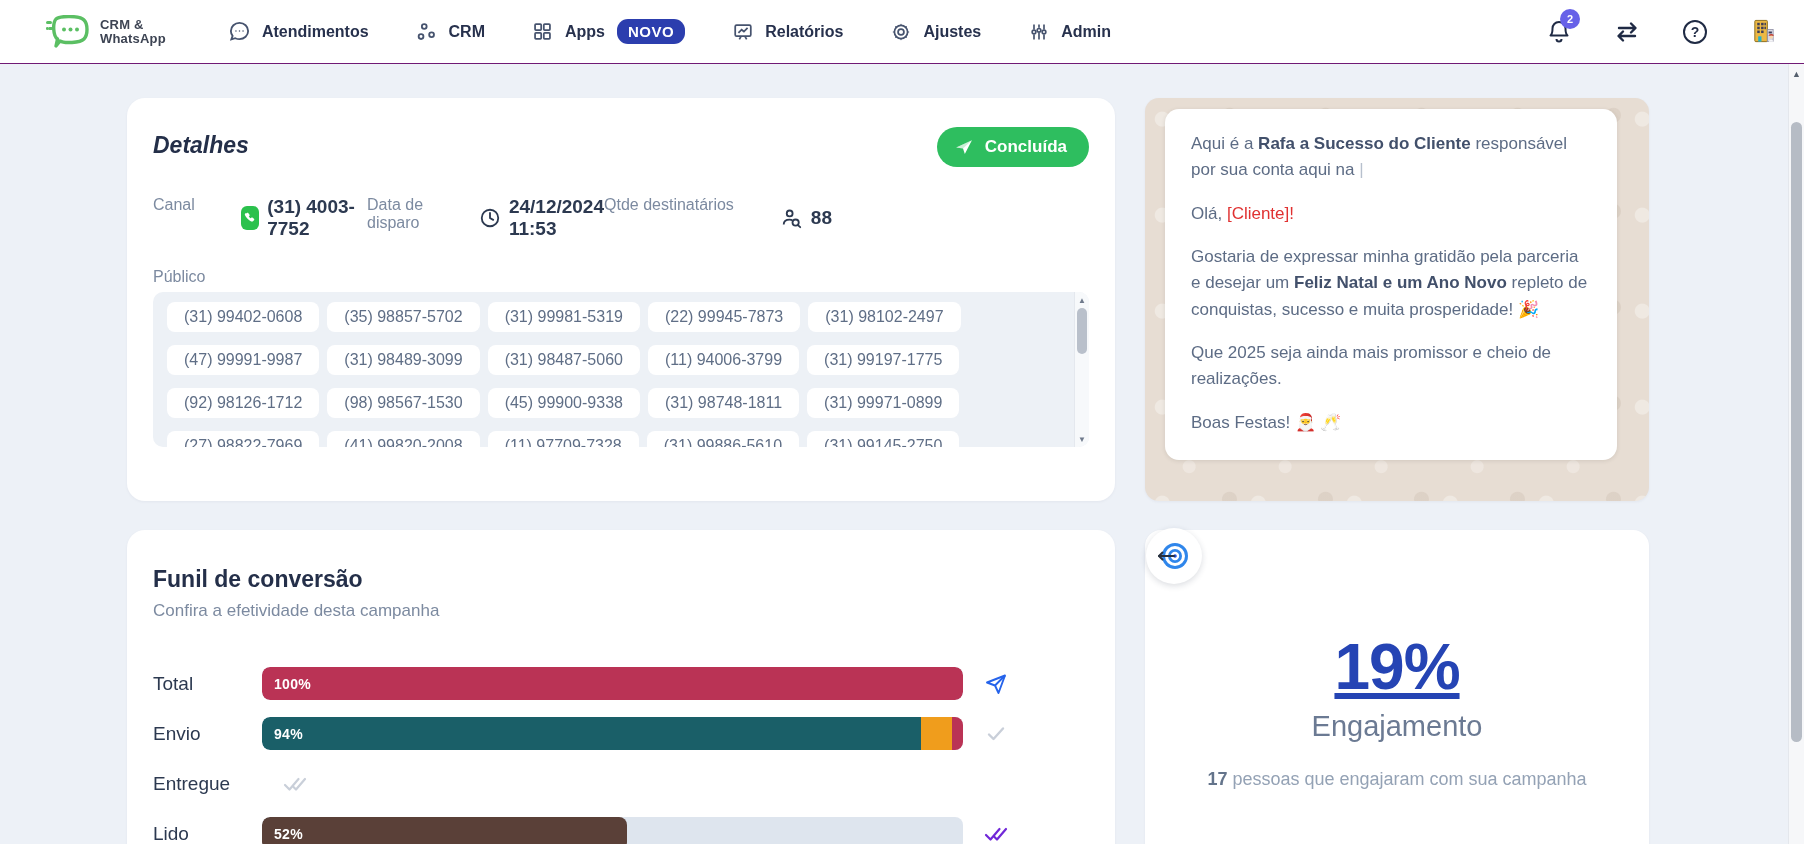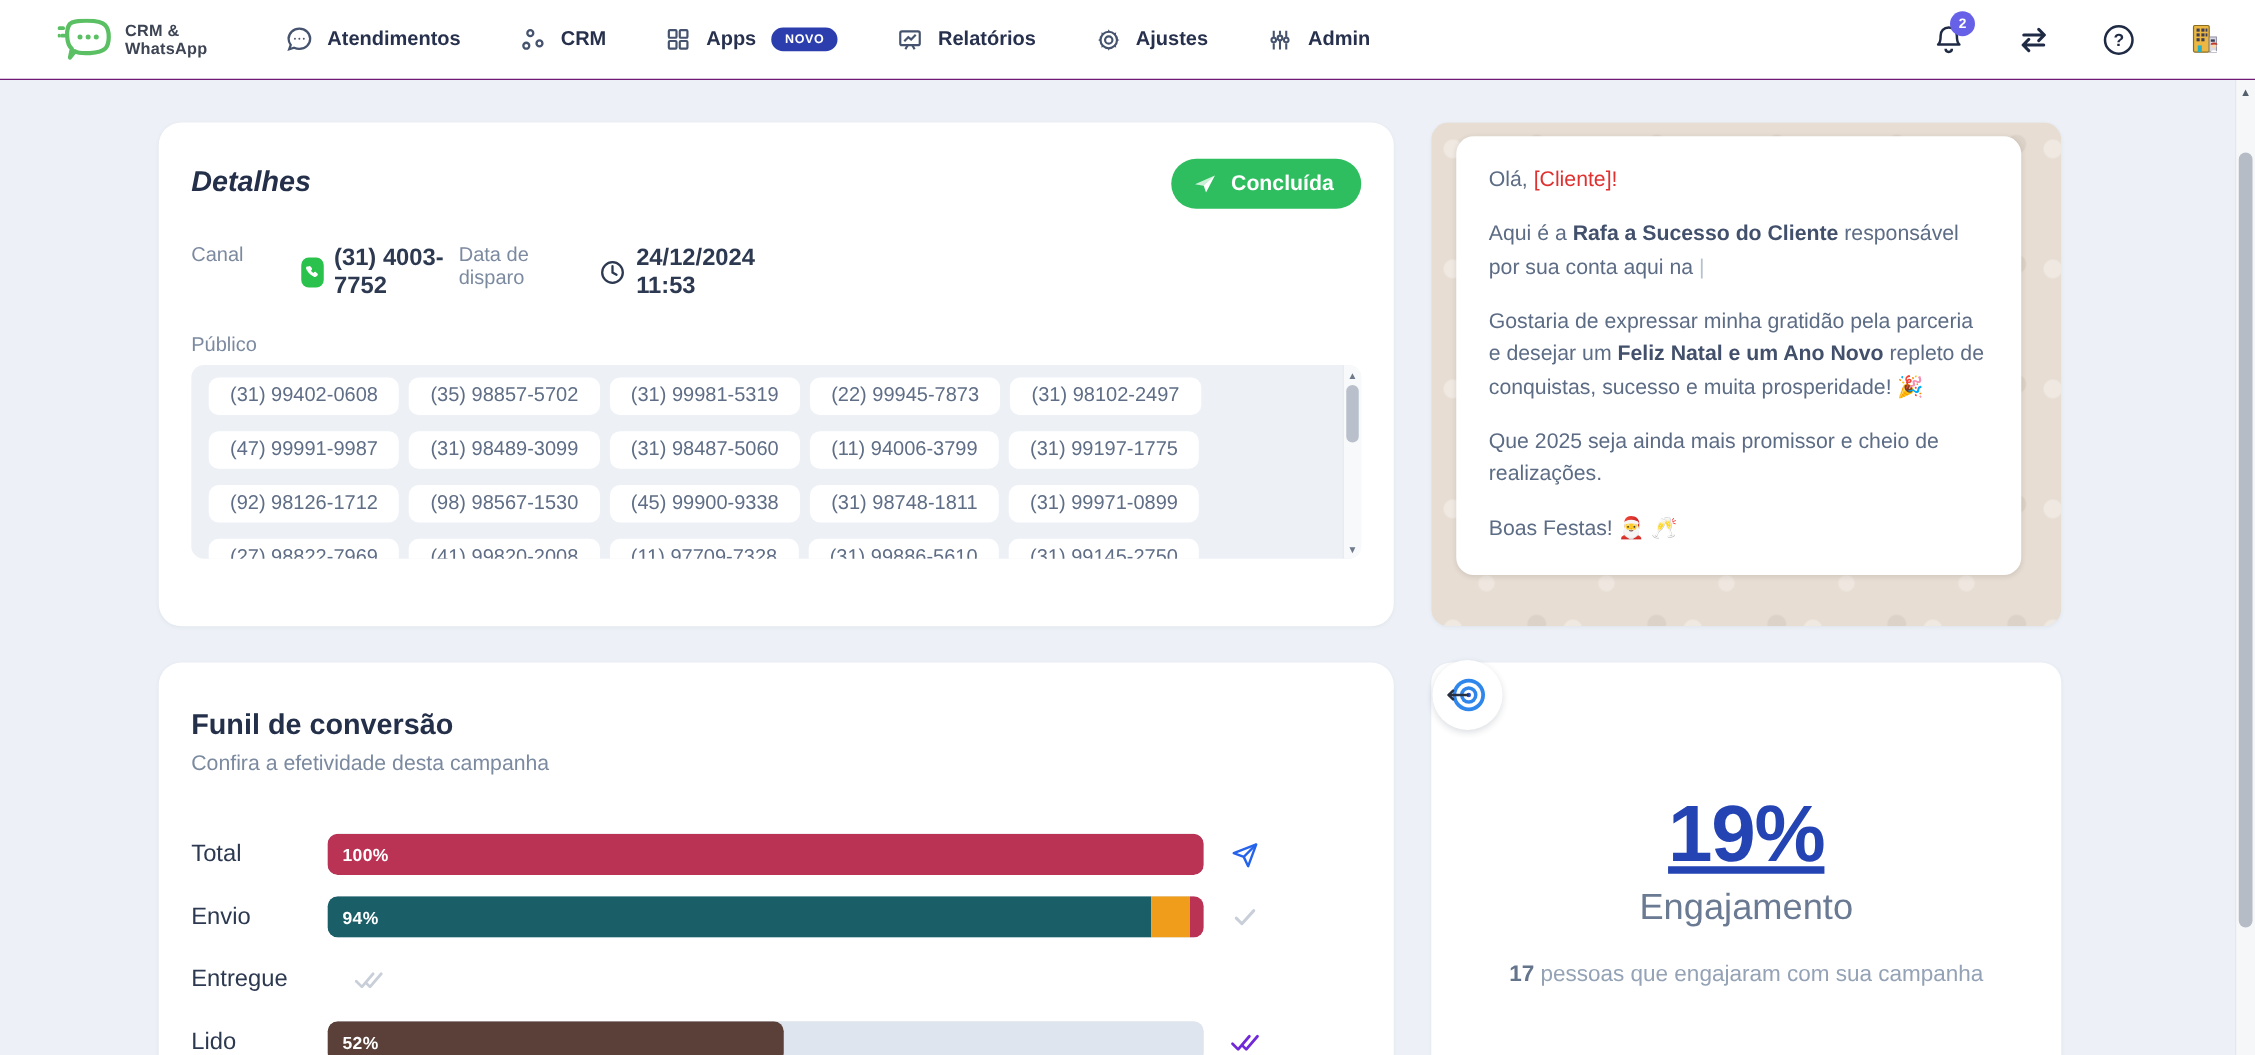--- a/index.html
+++ b/index.html
@@ -13,21 +13,21 @@
     background:#ffffff; border-bottom:1px solid #701a75;
     display:flex; align-items:center; padding:0 26px 0 46px; z-index:30;
   }
   .logo { display:flex; align-items:center; gap:8px; }
   .logo-text { font-size:13px; font-weight:bold; color:#3d4453; line-height:1.05; letter-spacing:.2px; }
   .nav { display:flex; align-items:center; gap:46px; margin-left:62px; }
   .nav-item { display:flex; align-items:center; gap:10px; cursor:pointer; }
   .nav-item .nv-label { font-size:16px; font-weight:600; color:#27314d; }
   .nav-icon { display:flex; align-items:center; justify-content:center; width:24px; height:24px; color:#46536e; }
   .badge-novo {
-    background:#2c3eae; color:#fff; font-size:10px; font-weight:bold; letter-spacing:.5px;
+    background:#2c3eae; color:#fff; font-size:15px; font-weight:bold; letter-spacing:.5px;
     border-radius:11px; padding:4px 11px; margin-left:2px;
   }
   .header-right { margin-left:auto; display:flex; align-items:center; gap:38px; }
   .hr-btn { position:relative; width:30px; height:30px; display:flex; align-items:center; justify-content:center; cursor:pointer; }
   .notif-badge {
     position:absolute; top:-8px; right:-6px; min-width:20px; height:20px; border-radius:10px;
     background:#6761e8; color:#fff; font-size:11px; font-weight:bold;
     display:flex; align-items:center; justify-content:center; padding:0 5px;
   }
   .help-circle {
@@ -286,20 +286,34 @@
       <div class="field f2">
         <span class="field-label">Data de disparo</span>
         <span class="field-value">
           <span>
             <svg width="22" height="22" viewBox="0 0 24 24" fill="none" stroke="#2c3950" stroke-width="2">
               <circle cx="12" cy="12" r="9"></circle>
                 <path d="M12 6.5 V12 L15.5 14" stroke-linecap="round"></path>
             </svg>
           </span>
           <span>24/12/2024 11:53</span>
+        </span>
+      </div>
+      <div class="field f3">
+        <span class="field-label">Qtde destinatários</span>
+        <span class="field-value">
+          <span>
+            <svg width="23" height="22" viewBox="0 0 24 24" fill="none" stroke="#2c3950" stroke-width="2">
+              <circle cx="10" cy="7" r="3.2"></circle>
+              <path d="M3.5 19 C3.5 15.5 6.5 13.8 10 13.8 C11 13.8 12 14 12.8 14.3"></path>
+              <circle cx="16.5" cy="17" r="3.4"></circle>
+                <path d="M19 19.7 L21.5 22" stroke-linecap="round"></path>
+            </svg>
+          </span>
+          <span>88</span>
         </span>
       </div>
     </div>
 
     <div class="publico-label">Público</div>
 
     <div class="audience-box">
       <div class="chips">
         <span class="chip">(31) 99402-0608</span>
         <span class="chip">(35) 98857-5702</span>
@@ -325,22 +339,22 @@
       <div class="aud-scrollbar">
         <span class="aud-arrow up">▲</span>
         <span class="aud-thumb"></span>
         <span class="aud-arrow down">▼</span>
       </div>
     </div>
   </div>
 
   <div class="message-card">
     <div class="bubble">
+      <p><span>Aqui é a </span><span class="b-strong">Rafa a Sucesso do Cliente</span><span> responsável por sua conta aqui na </span><span class="cursor-bar">|</span></p>
       <p><span>Olá, </span><span class="hl-red">[Cliente]</span><span class="hl-red">!</span></p>
-      <p><span>Aqui é a </span><span class="b-strong">Rafa a Sucesso do Cliente</span><span> responsável por sua conta aqui na </span><span class="cursor-bar">|</span></p>
       <p><span>Gostaria de expressar minha gratidão pela parceria e desejar um </span><span class="b-strong">Feliz Natal e um Ano Novo</span><span> repleto de conquistas, sucesso e muita prosperidade! 🎉</span></p>
       <p>Que 2025 seja ainda mais promissor e cheio de realizações.</p>
       <p>Boas Festas! 🎅 🥂</p>
     </div>
   </div>
 
   <div class="card funnel-card">
     <div class="funnel-title">Funil de conversão</div>
     <div class="funnel-sub">Confira a efetividade desta campanha</div>
 

